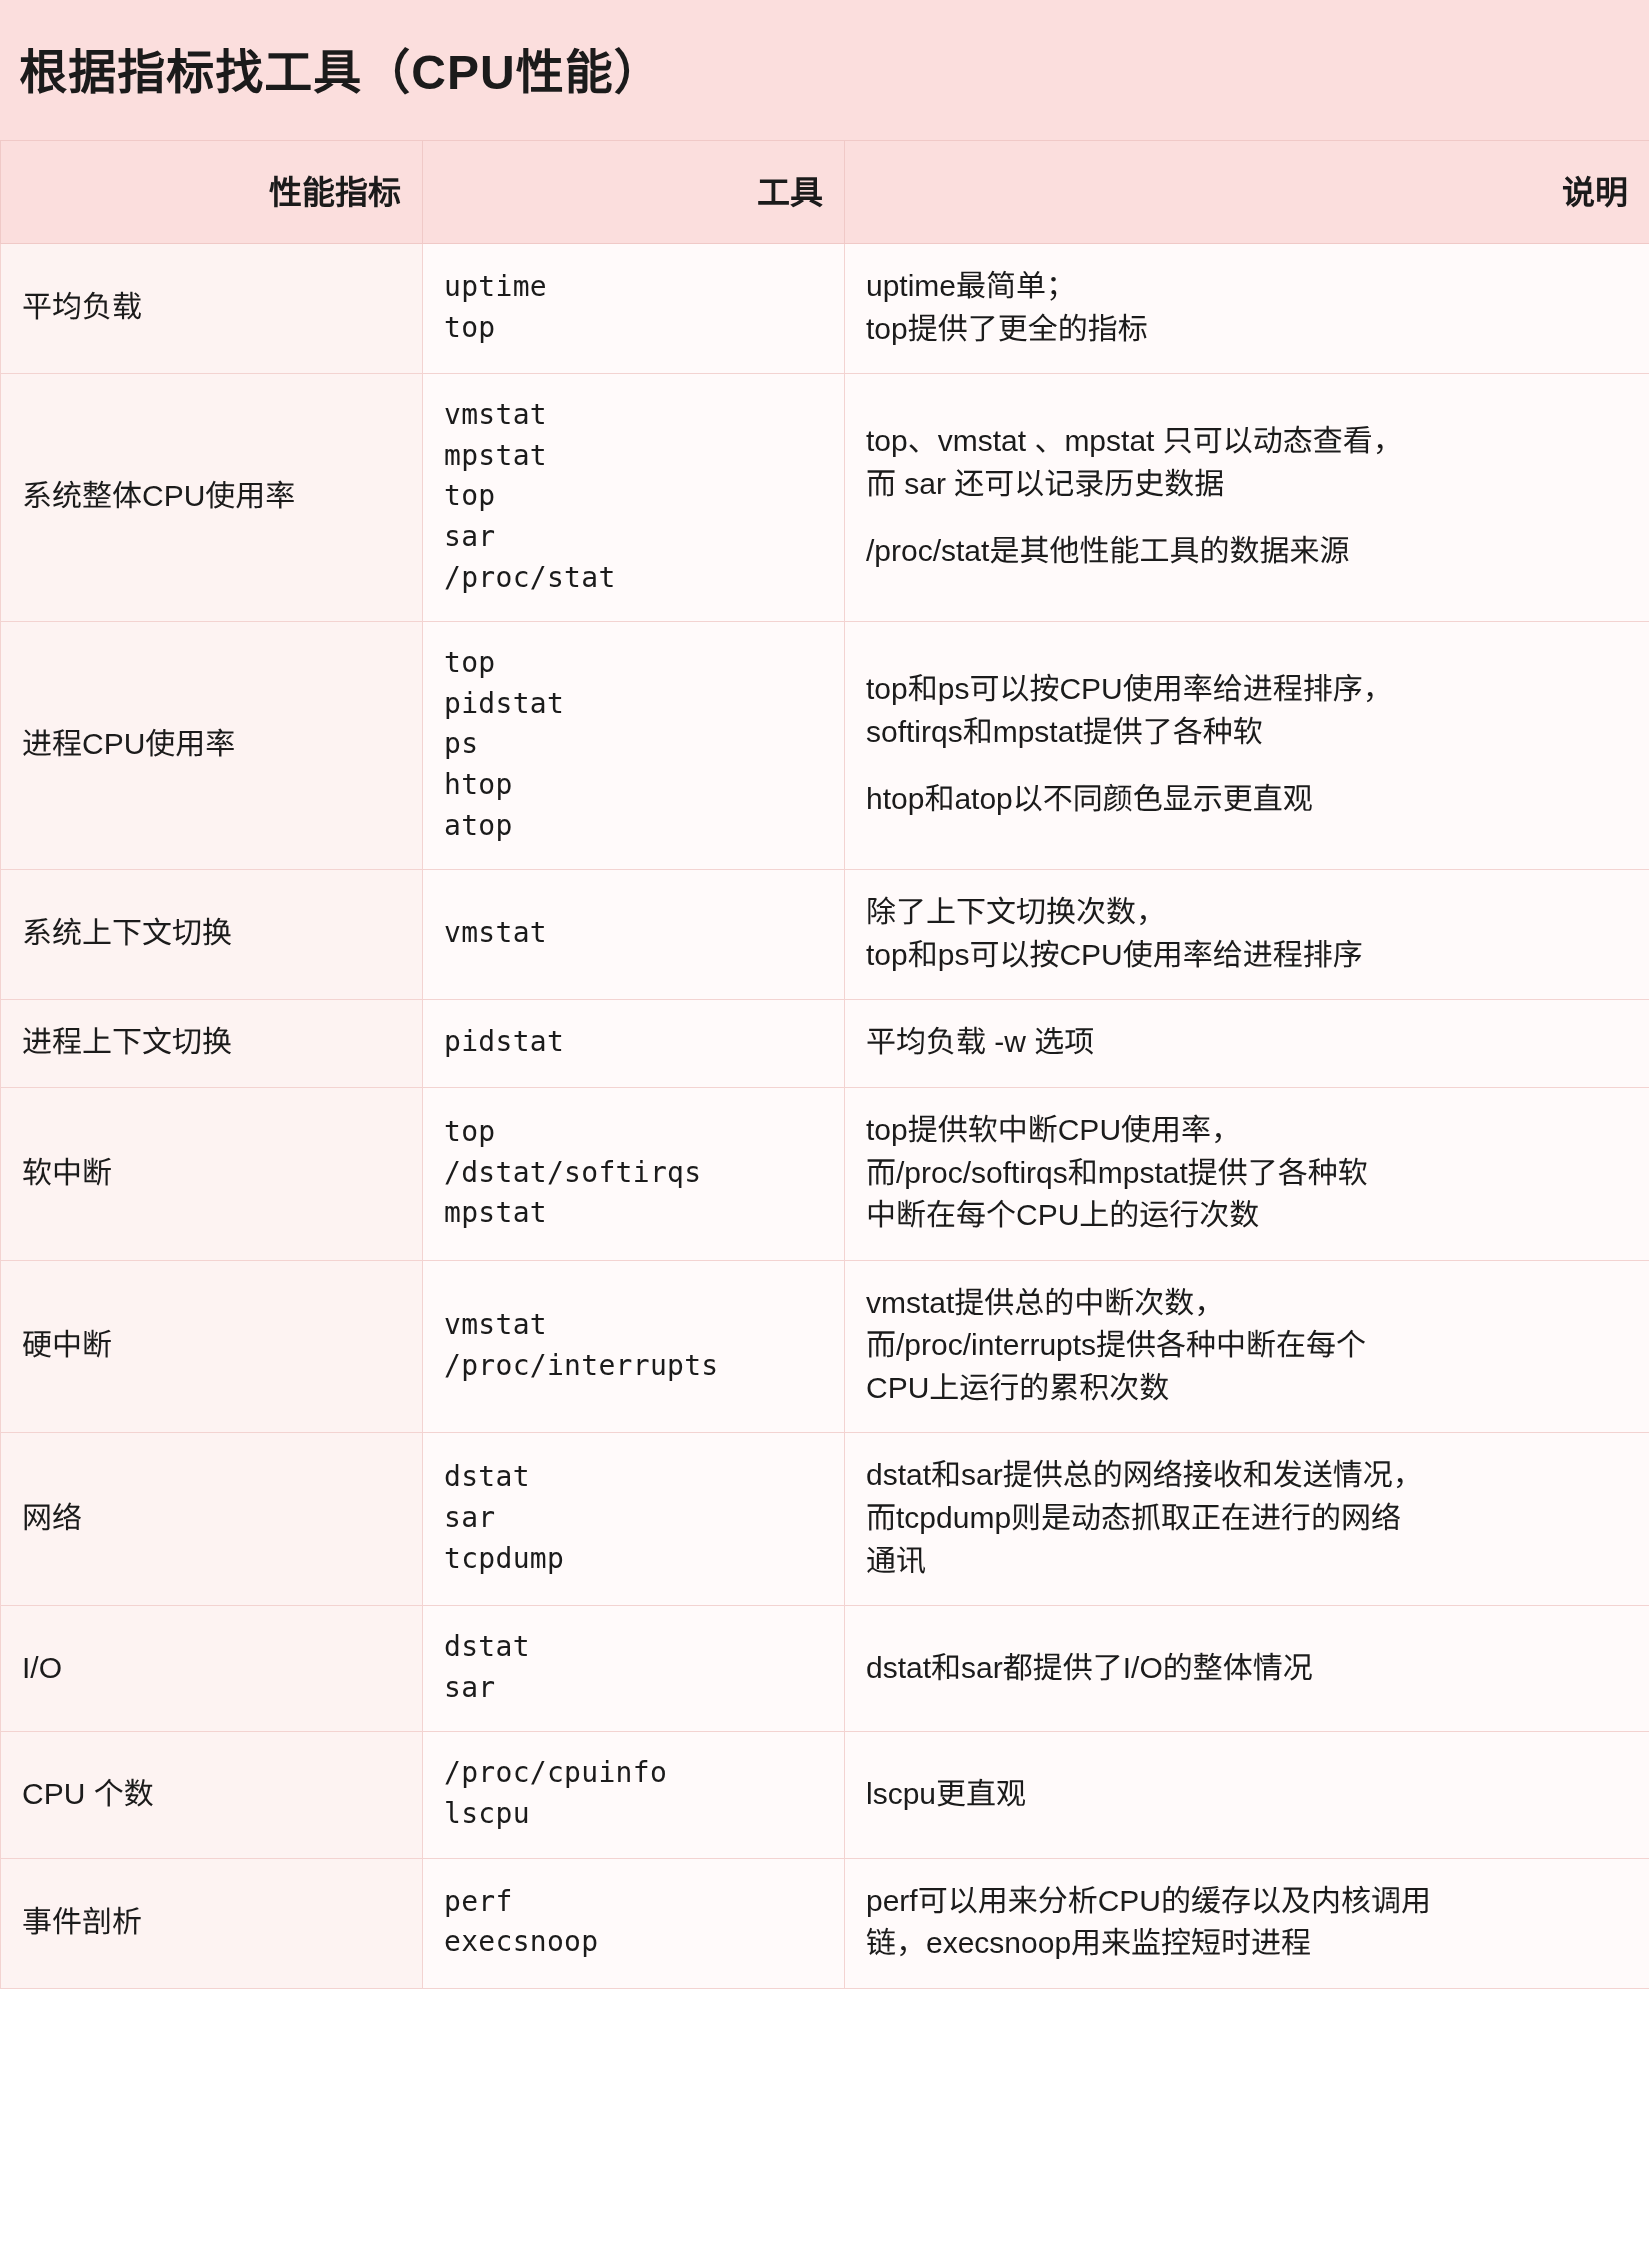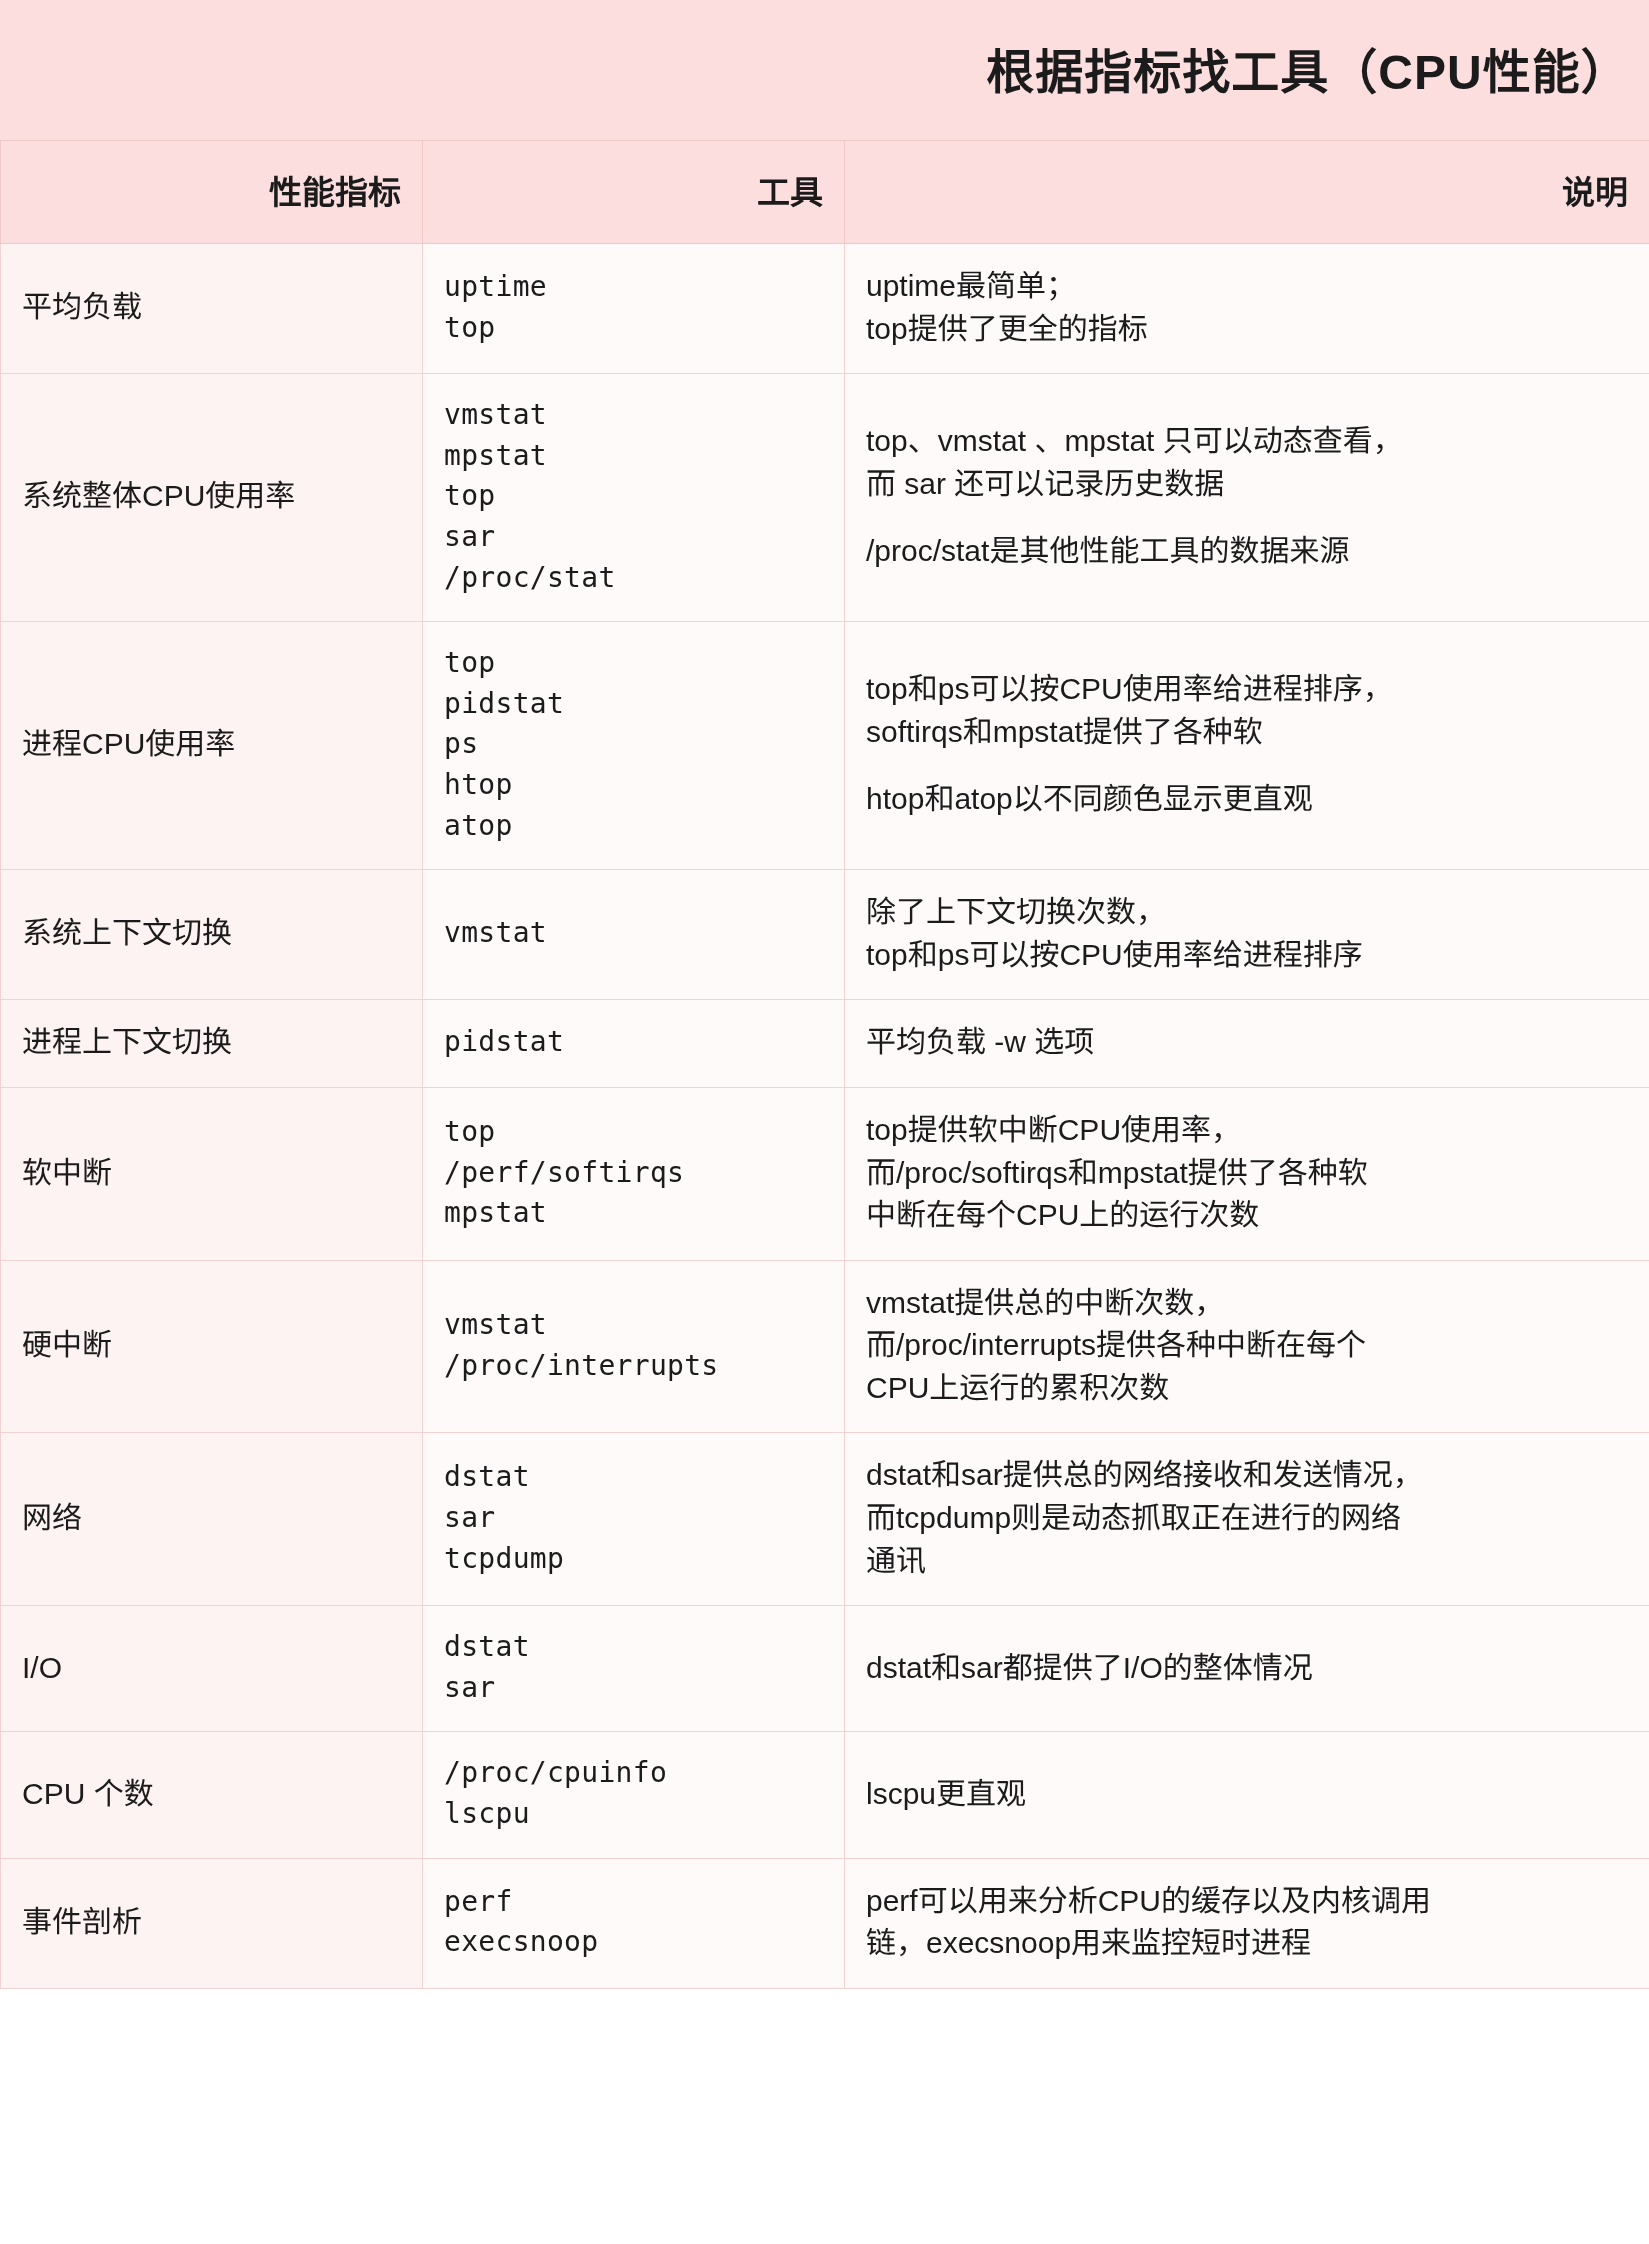--- a/index.html
+++ b/index.html
@@ -11,21 +11,21 @@
     width: 1649px;
     font-family: "Liberation Sans", "DejaVu Sans", sans-serif;
     color: #1a1a1a;
   }
   .sheet {
     width: 1649px;
     box-sizing: border-box;
   }
   .title-bar {
     background: #fbdedd;
-    text-align: right;
+    text-align: left;
     padding: 33px 19.3px 37px 19.3px;
     box-sizing: border-box;
   }
   .title-bar .title {
     font-size: 48px;
     font-weight: bold;
     letter-spacing: 1px;
     color: #1b1b1b;
   }
   table.metrics {
@@ -181,21 +181,21 @@
             <div class="desc-block">
               <div>平均负载 -w 选项</div>
             </div>
           </td>
         </tr>
         <tr>
           <td class="col-metric">软中断</td>
           <td class="col-tool">
             <div class="mono stack">
               <div>top</div>
-              <div>/perf/softirqs</div>
+              <div>/dstat/softirqs</div>
               <div>mpstat</div>
             </div>
           </td>
           <td class="col-desc">
             <div class="desc-block">
               <div>top提供软中断CPU使用率，</div>
               <div>而/proc/softirqs和mpstat提供了各种软</div>
               <div>中断在每个CPU上的运行次数</div>
             </div>
           </td>

